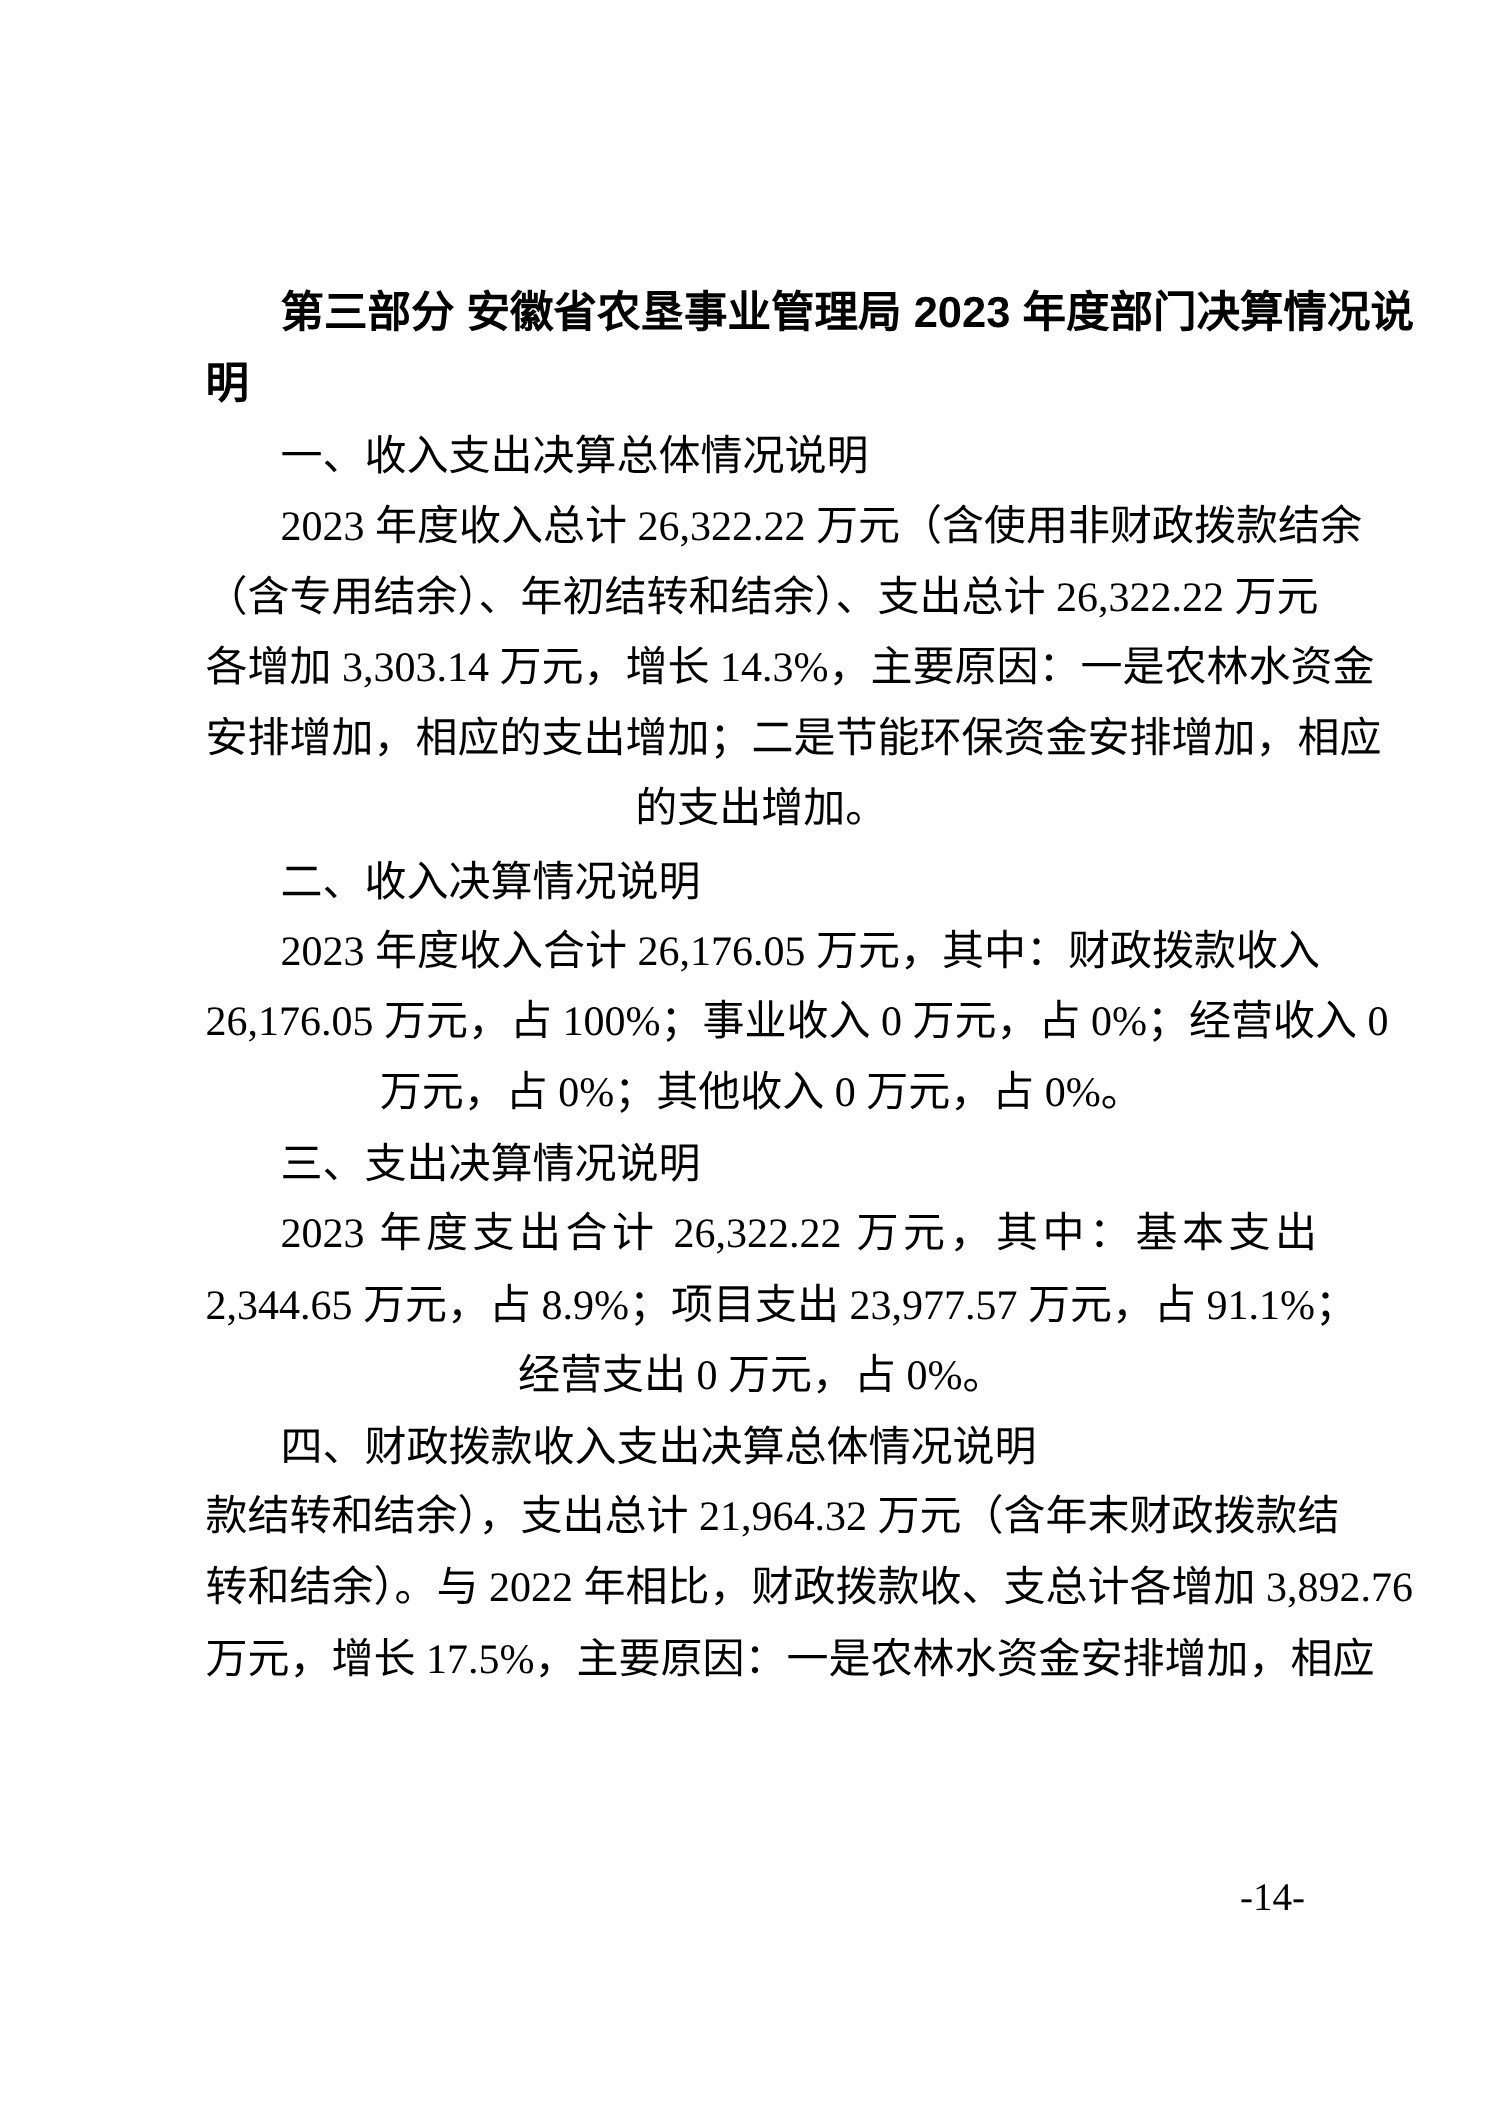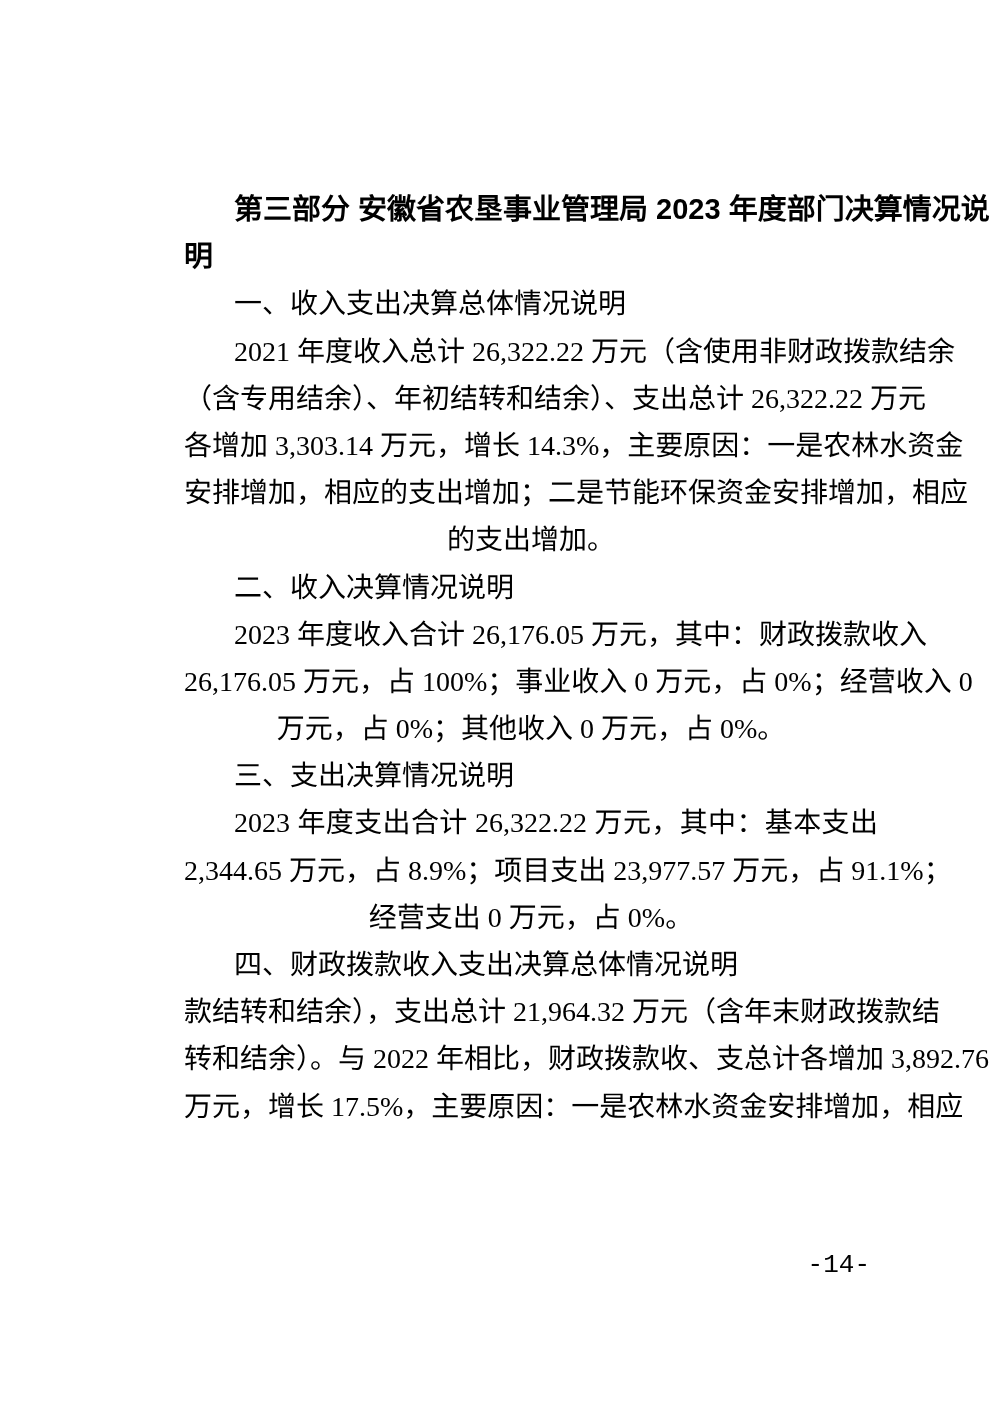--- a/index.html
+++ b/index.html
@@ -19,21 +19,20 @@
     position: absolute;
     left: 137px;
     top: 186px;
     width: 741px;
   }
   .line {
     height: 47.2px;
     line-height: 47.2px;
     white-space: nowrap;
     color: #000000;
-    margin-left: 47px;
   }
   .line.justify {
     text-align: justify;
     text-align-last: justify;
   }
   .line.indent {
     padding-left: 50px;
     box-sizing: border-box;
   }
   .line.title {
@@ -48,34 +47,34 @@
   }
   .line.body {
     font-family: "Liberation Serif", "DejaVu Serif", serif;
     font-size: 28px;
     text-align: center;
   }
   .page-number {
     position: absolute;
     top: 1250px;
     right: 130px;
-    font-family: Liberation Mono, monospace;
+    font-family: Liberation Serif, serif;
     font-size: 26px;
     color: #000000;
   }
 </style>
 </head>
 <body>
 
 <div class="page">
   <div class="content">
       <div class="line title indent justify">第三部分 安徽省农垦事业管理局 2023 年度部门决算情况说</div>
       <div class="line title">明</div>
       <div class="line heading indent">一、收入支出决算总体情况说明</div>
-      <div class="line body indent justify">2021 年度收入总计 26,322.22 万元（含使用非财政拨款结余</div>
+      <div class="line body indent justify">2023 年度收入总计 26,322.22 万元（含使用非财政拨款结余</div>
       <div class="line body justify">（含专用结余）、年初结转和结余）、支出总计 26,322.22 万元</div>
       <div class="line body justify">各增加 3,303.14 万元，增长 14.3%，主要原因：一是农林水资金</div>
       <div class="line body justify">安排增加，相应的支出增加；二是节能环保资金安排增加，相应</div>
       <div class="line body">的支出增加。</div>
       <div class="line heading indent">二、收入决算情况说明</div>
       <div class="line body indent justify">2023 年度收入合计 26,176.05 万元，其中：财政拨款收入</div>
       <div class="line body justify">26,176.05 万元，占 100%；事业收入 0 万元，占 0%；经营收入 0</div>
       <div class="line body">万元，占 0%；其他收入 0 万元，占 0%。</div>
       <div class="line heading indent">三、支出决算情况说明</div>
       <div class="line body indent justify">2023 年度支出合计 26,322.22 万元，其中：基本支出</div>

